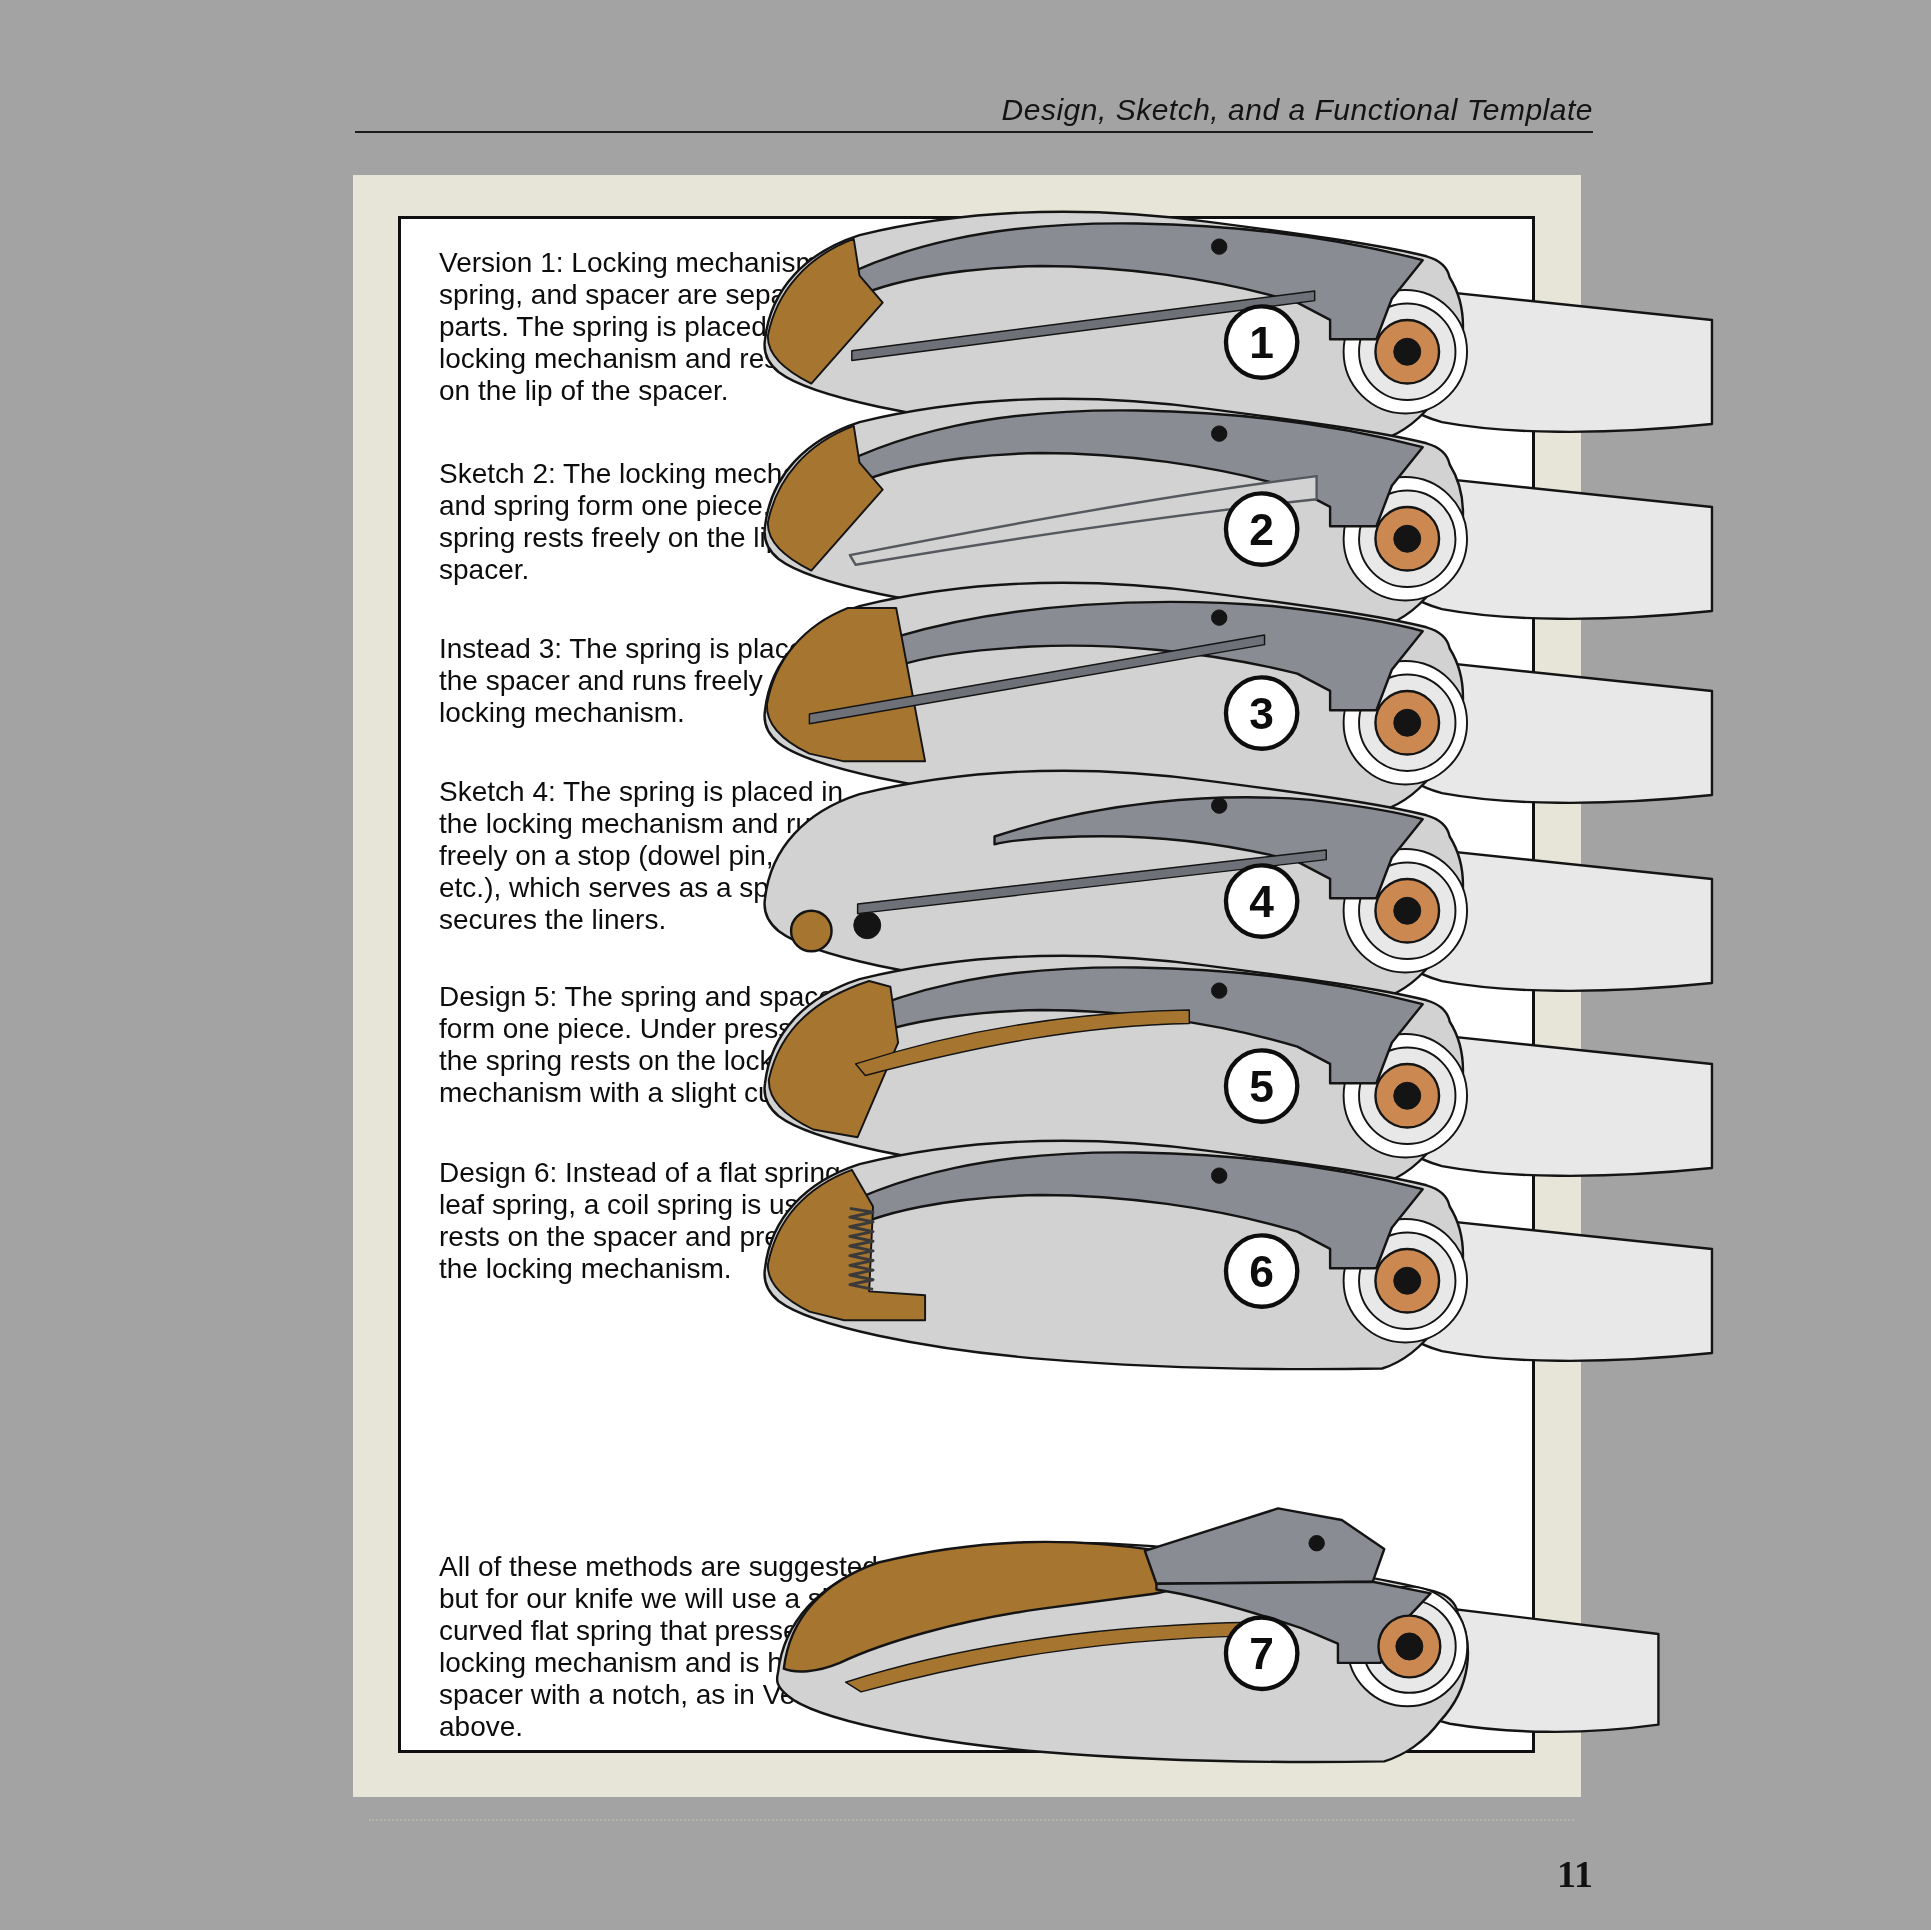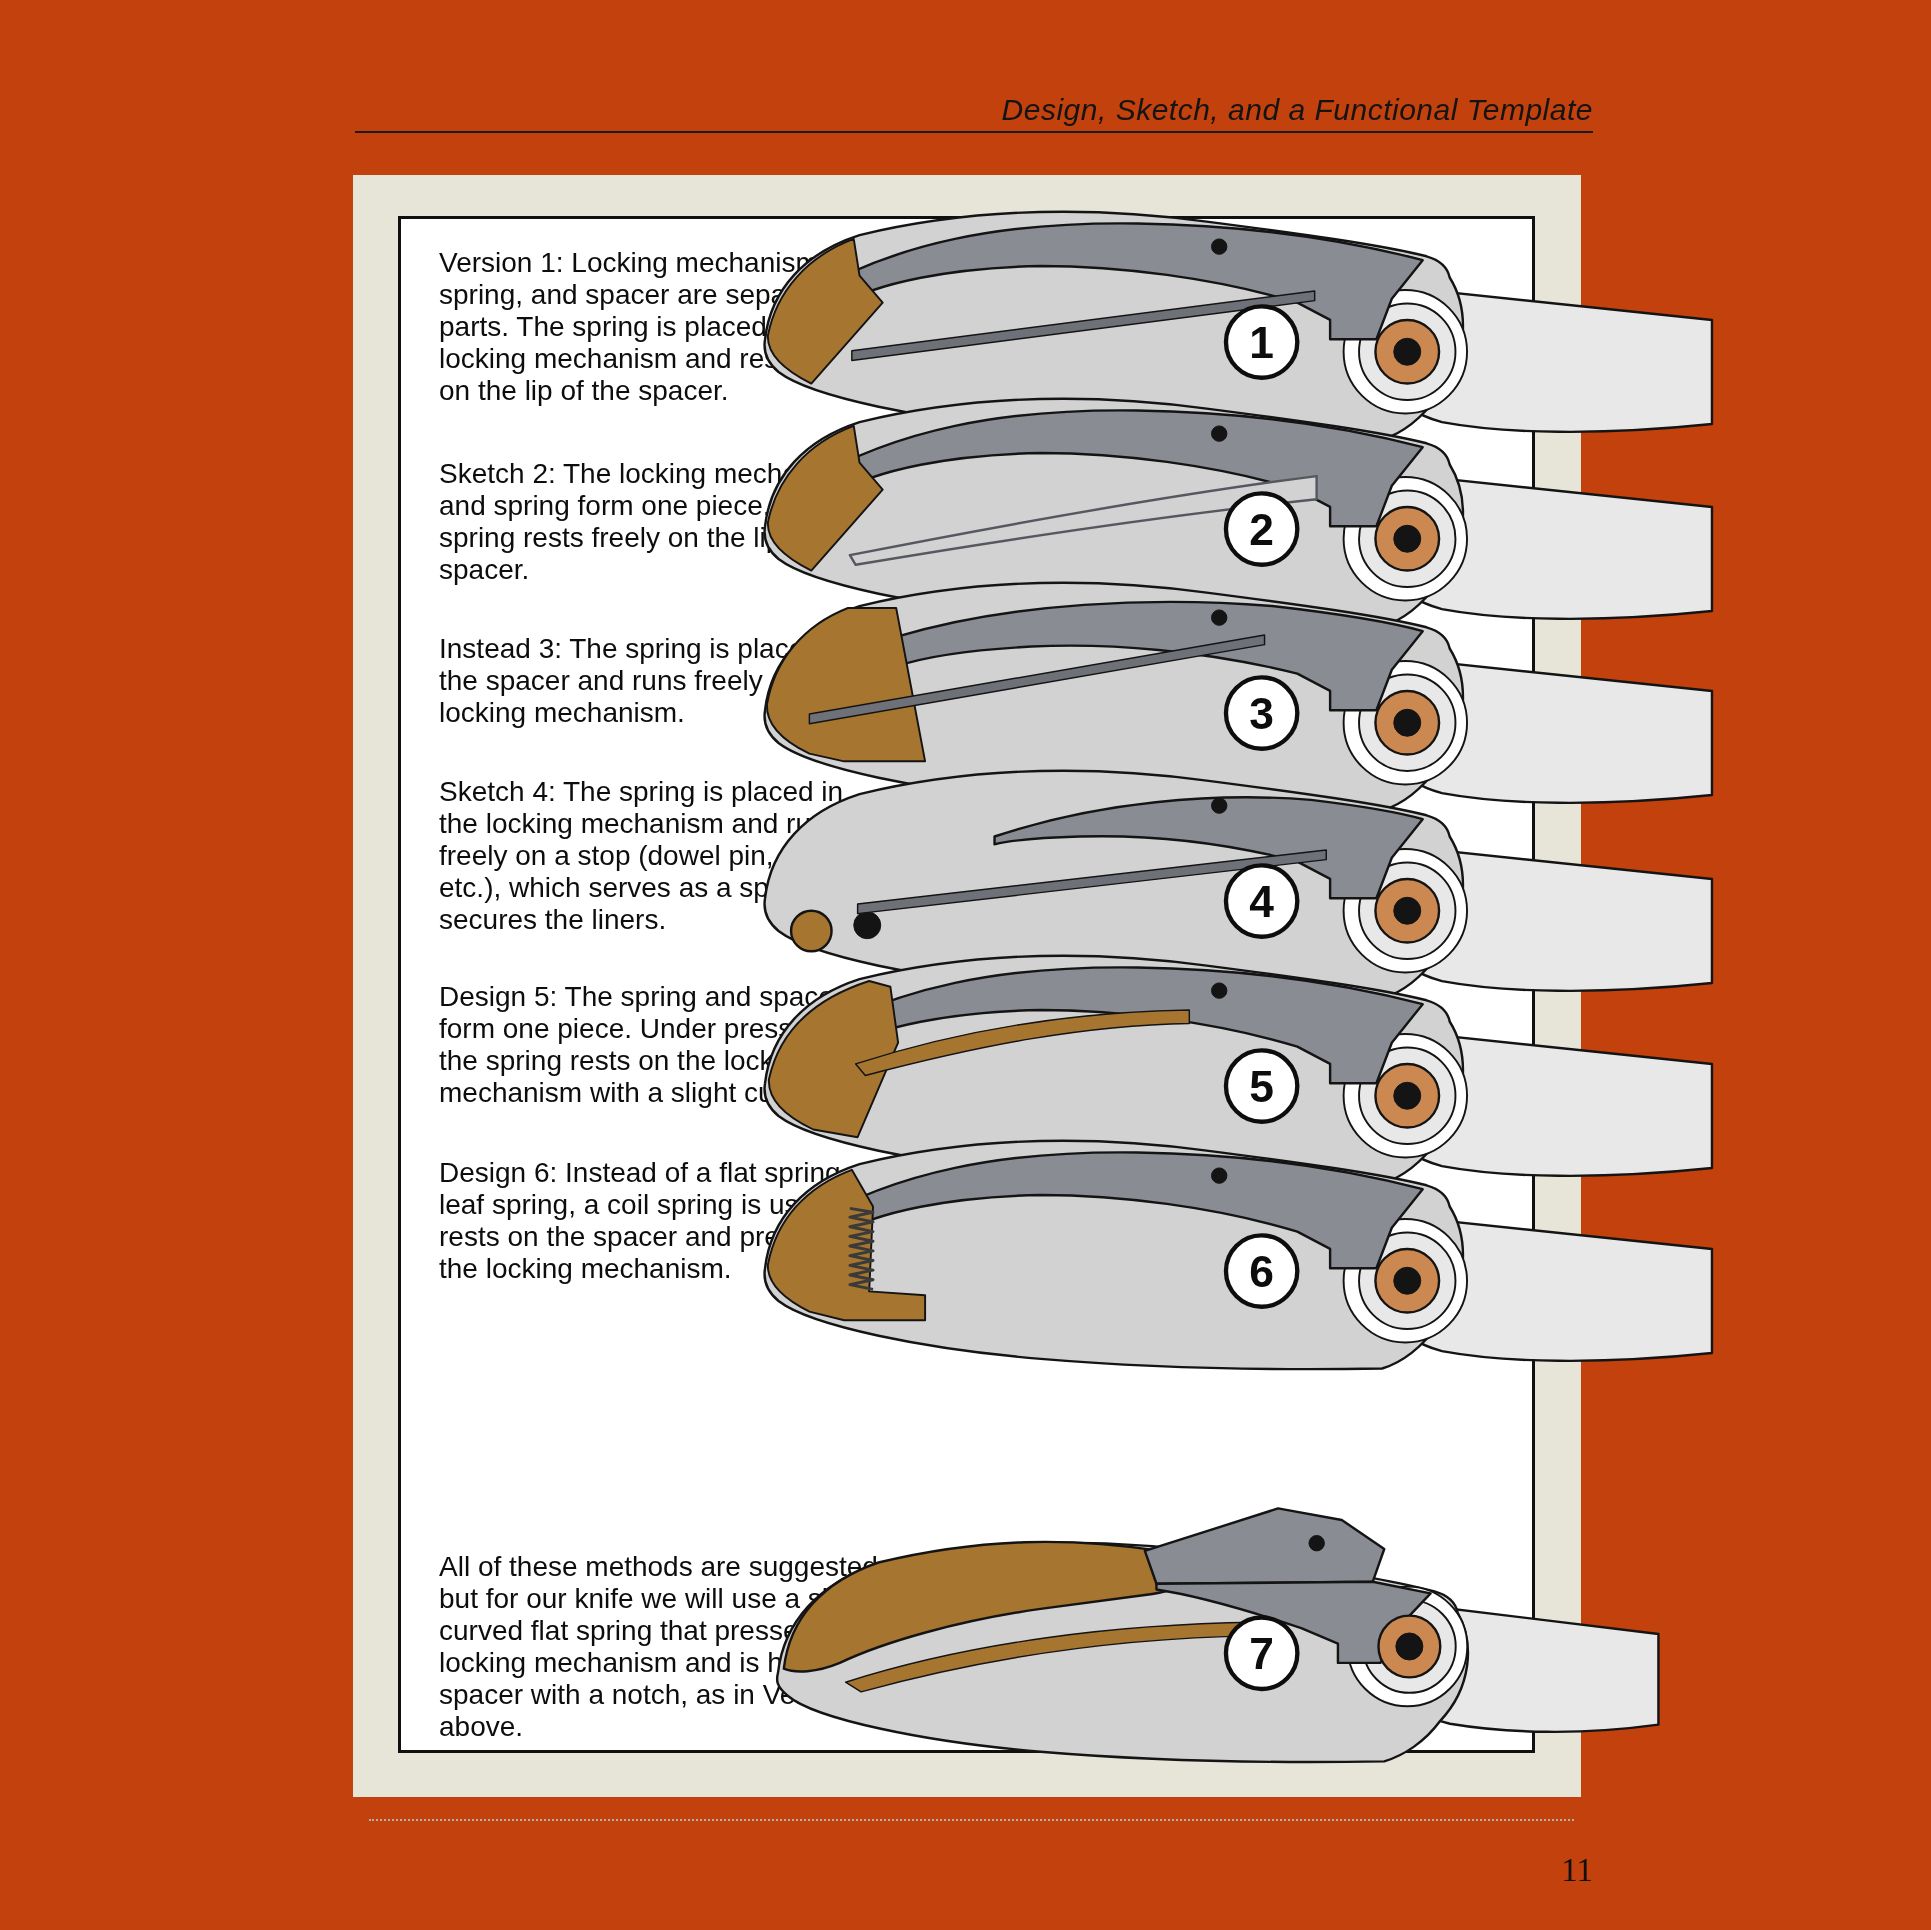--- a/index.html
+++ b/index.html
@@ -14,26 +14,26 @@
   .white-box{position:absolute;left:398px;top:216px;width:1137px;height:1537px;
         background:#ffffff;border:3.9px solid #101010;box-sizing:border-box;}
   .vtext{position:absolute;left:439px;width:471px;font-size:28px;line-height:32px;
         color:#0d0d0d;}
   .vtext b{font-weight:normal;}
   .vtext .body{white-space:pre-line;}
   .knife{position:absolute;left:751px;}
   .dotted-line{position:absolute;left:369px;top:1819px;width:1205px;height:0;
         border-top:2.9px dotted #b3b3aa;}
   .page-number{position:absolute;top:1852px;left:1352px;width:241px;text-align:right;
-        font-family:"Liberation Serif",serif;font-size:33px;color:#111;}
+        font-family:"Liberation Serif",serif;font-size:38px;color:#111;font-weight:bold;}
 </style>
 </head>
 <body>
 
-<div class="page" style="background: #c2410c;">
+<div class="page" style="background: #a3a3a3;">
 
   <div class="header-title">Design, Sketch, and a Functional Template</div>
   <div class="header-rule"></div>
 
   <div class="ivory-panel" style="background: rgb(230, 229, 215);"></div>
   <div class="white-box"></div>
 
   <div class="vtext" style="top:247px">
     <b>Version 1:</b><span class="body"> Locking mechanism,
 spring, and spacer are separate

